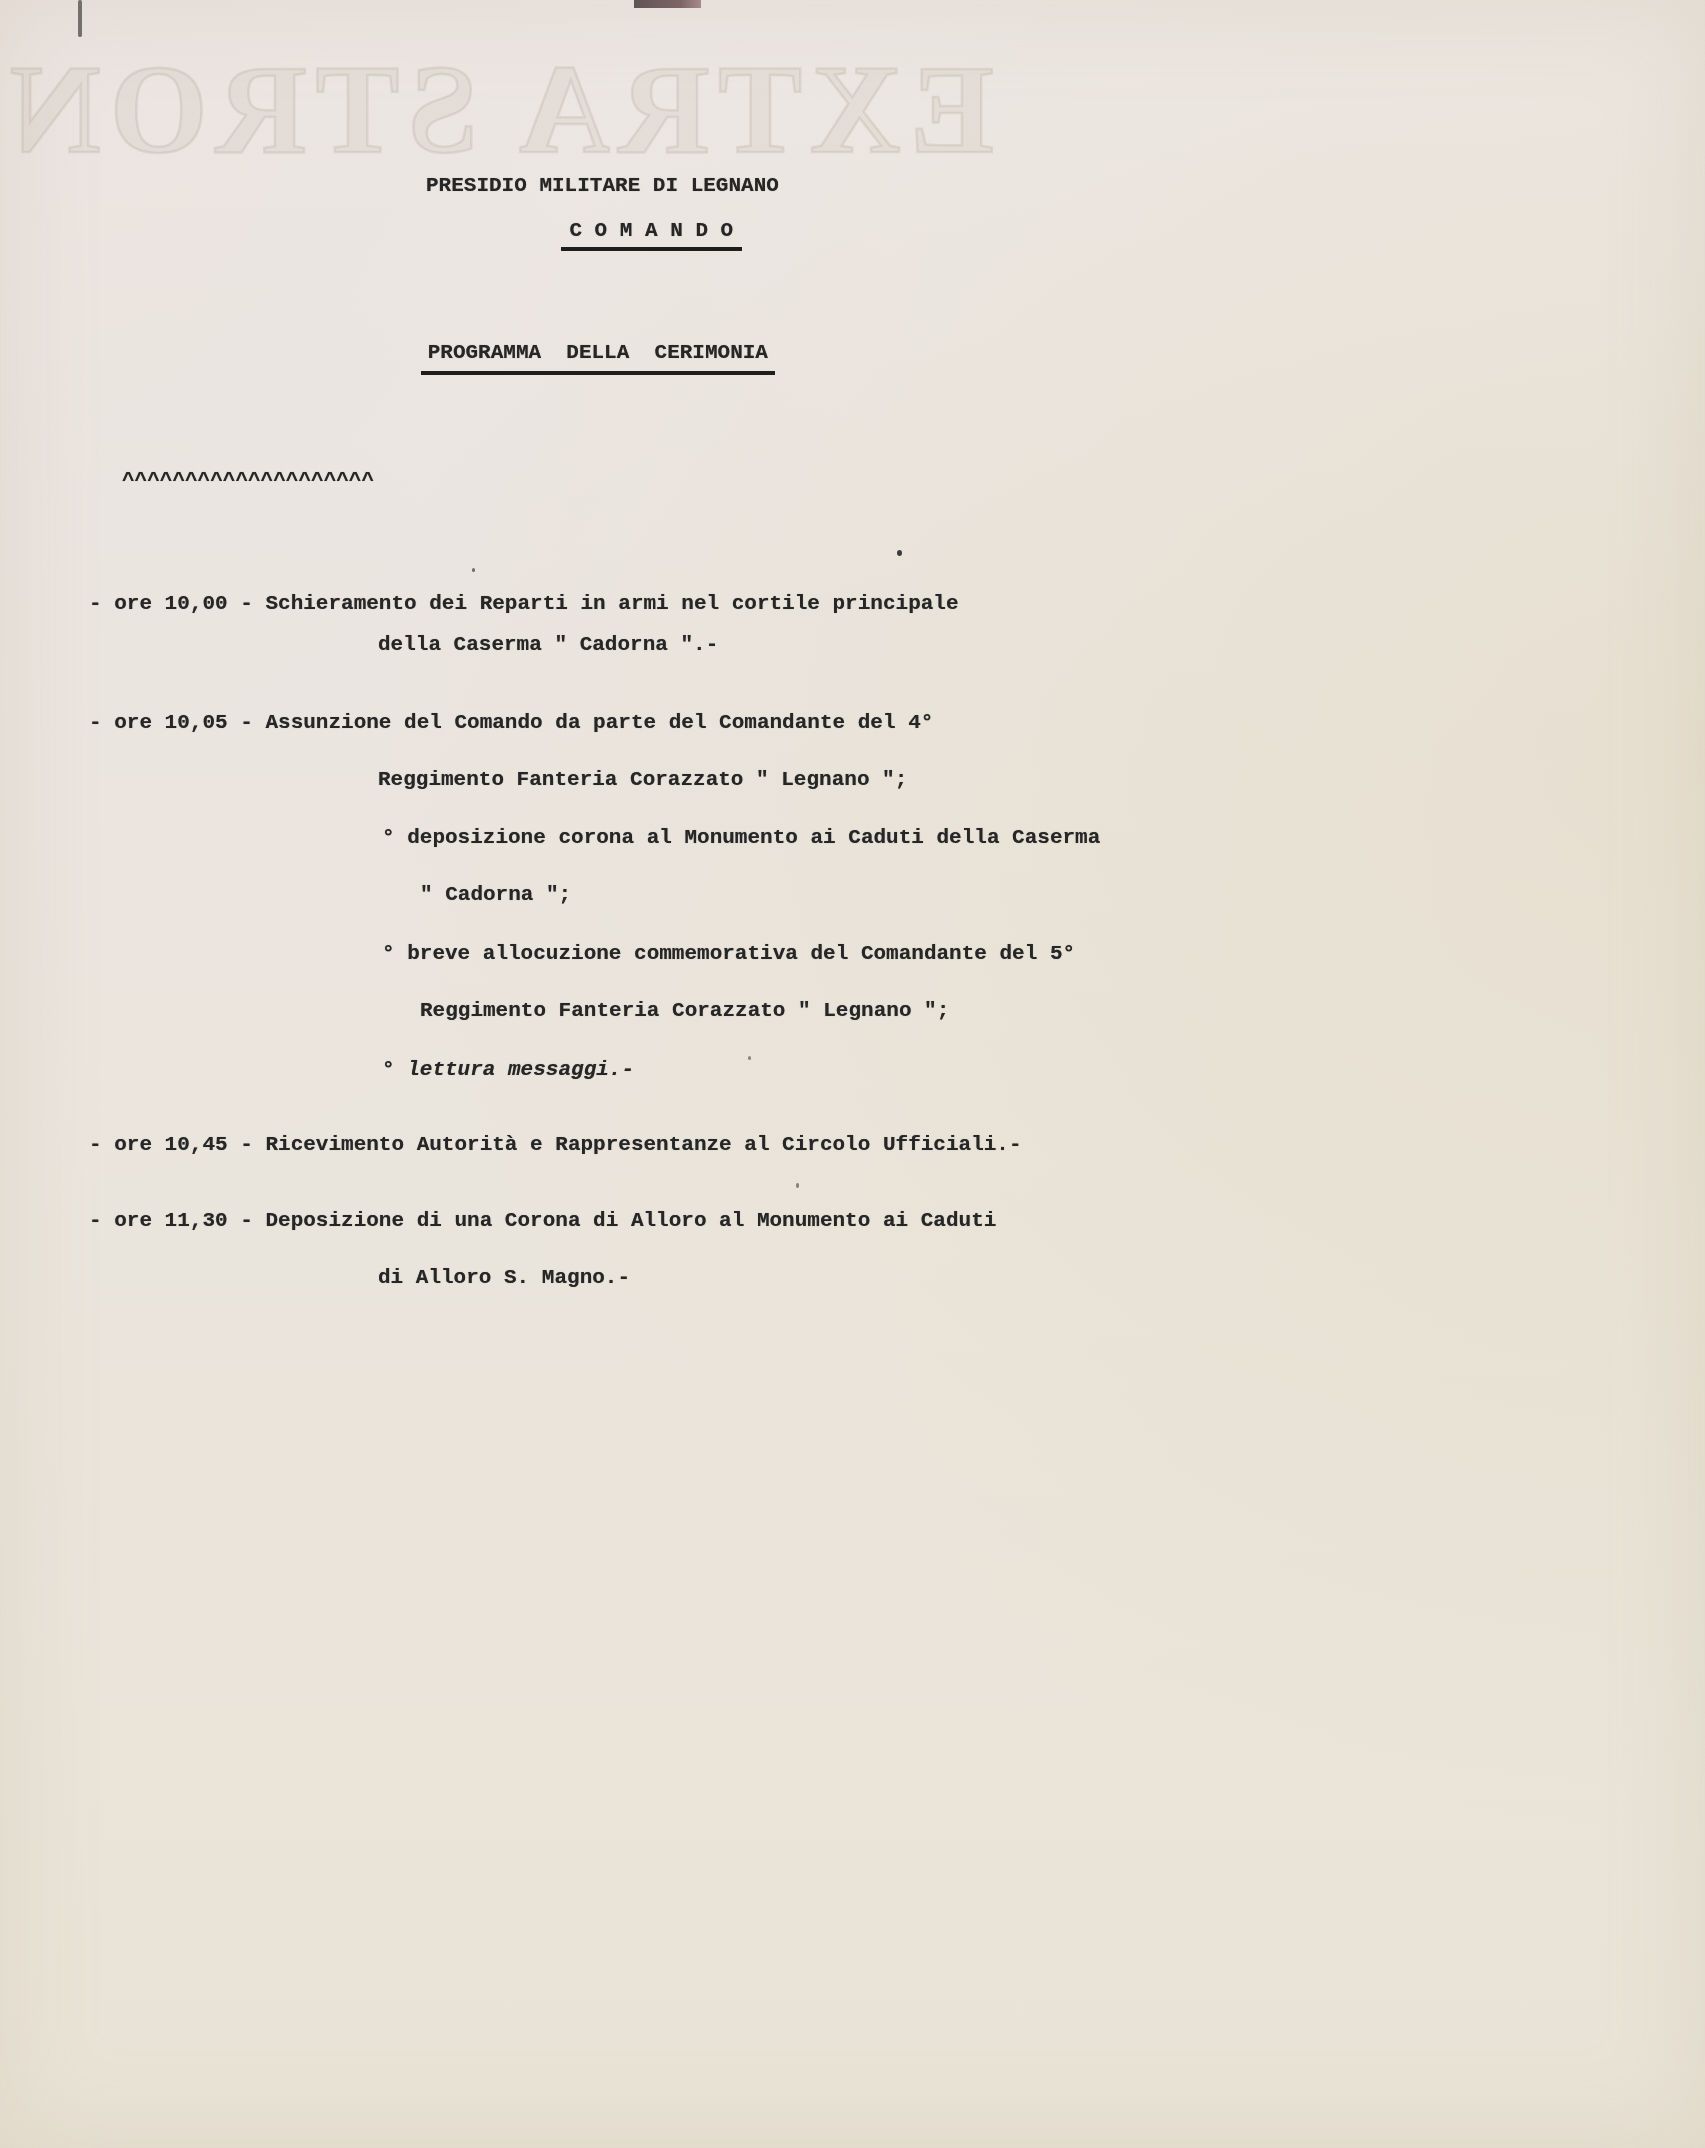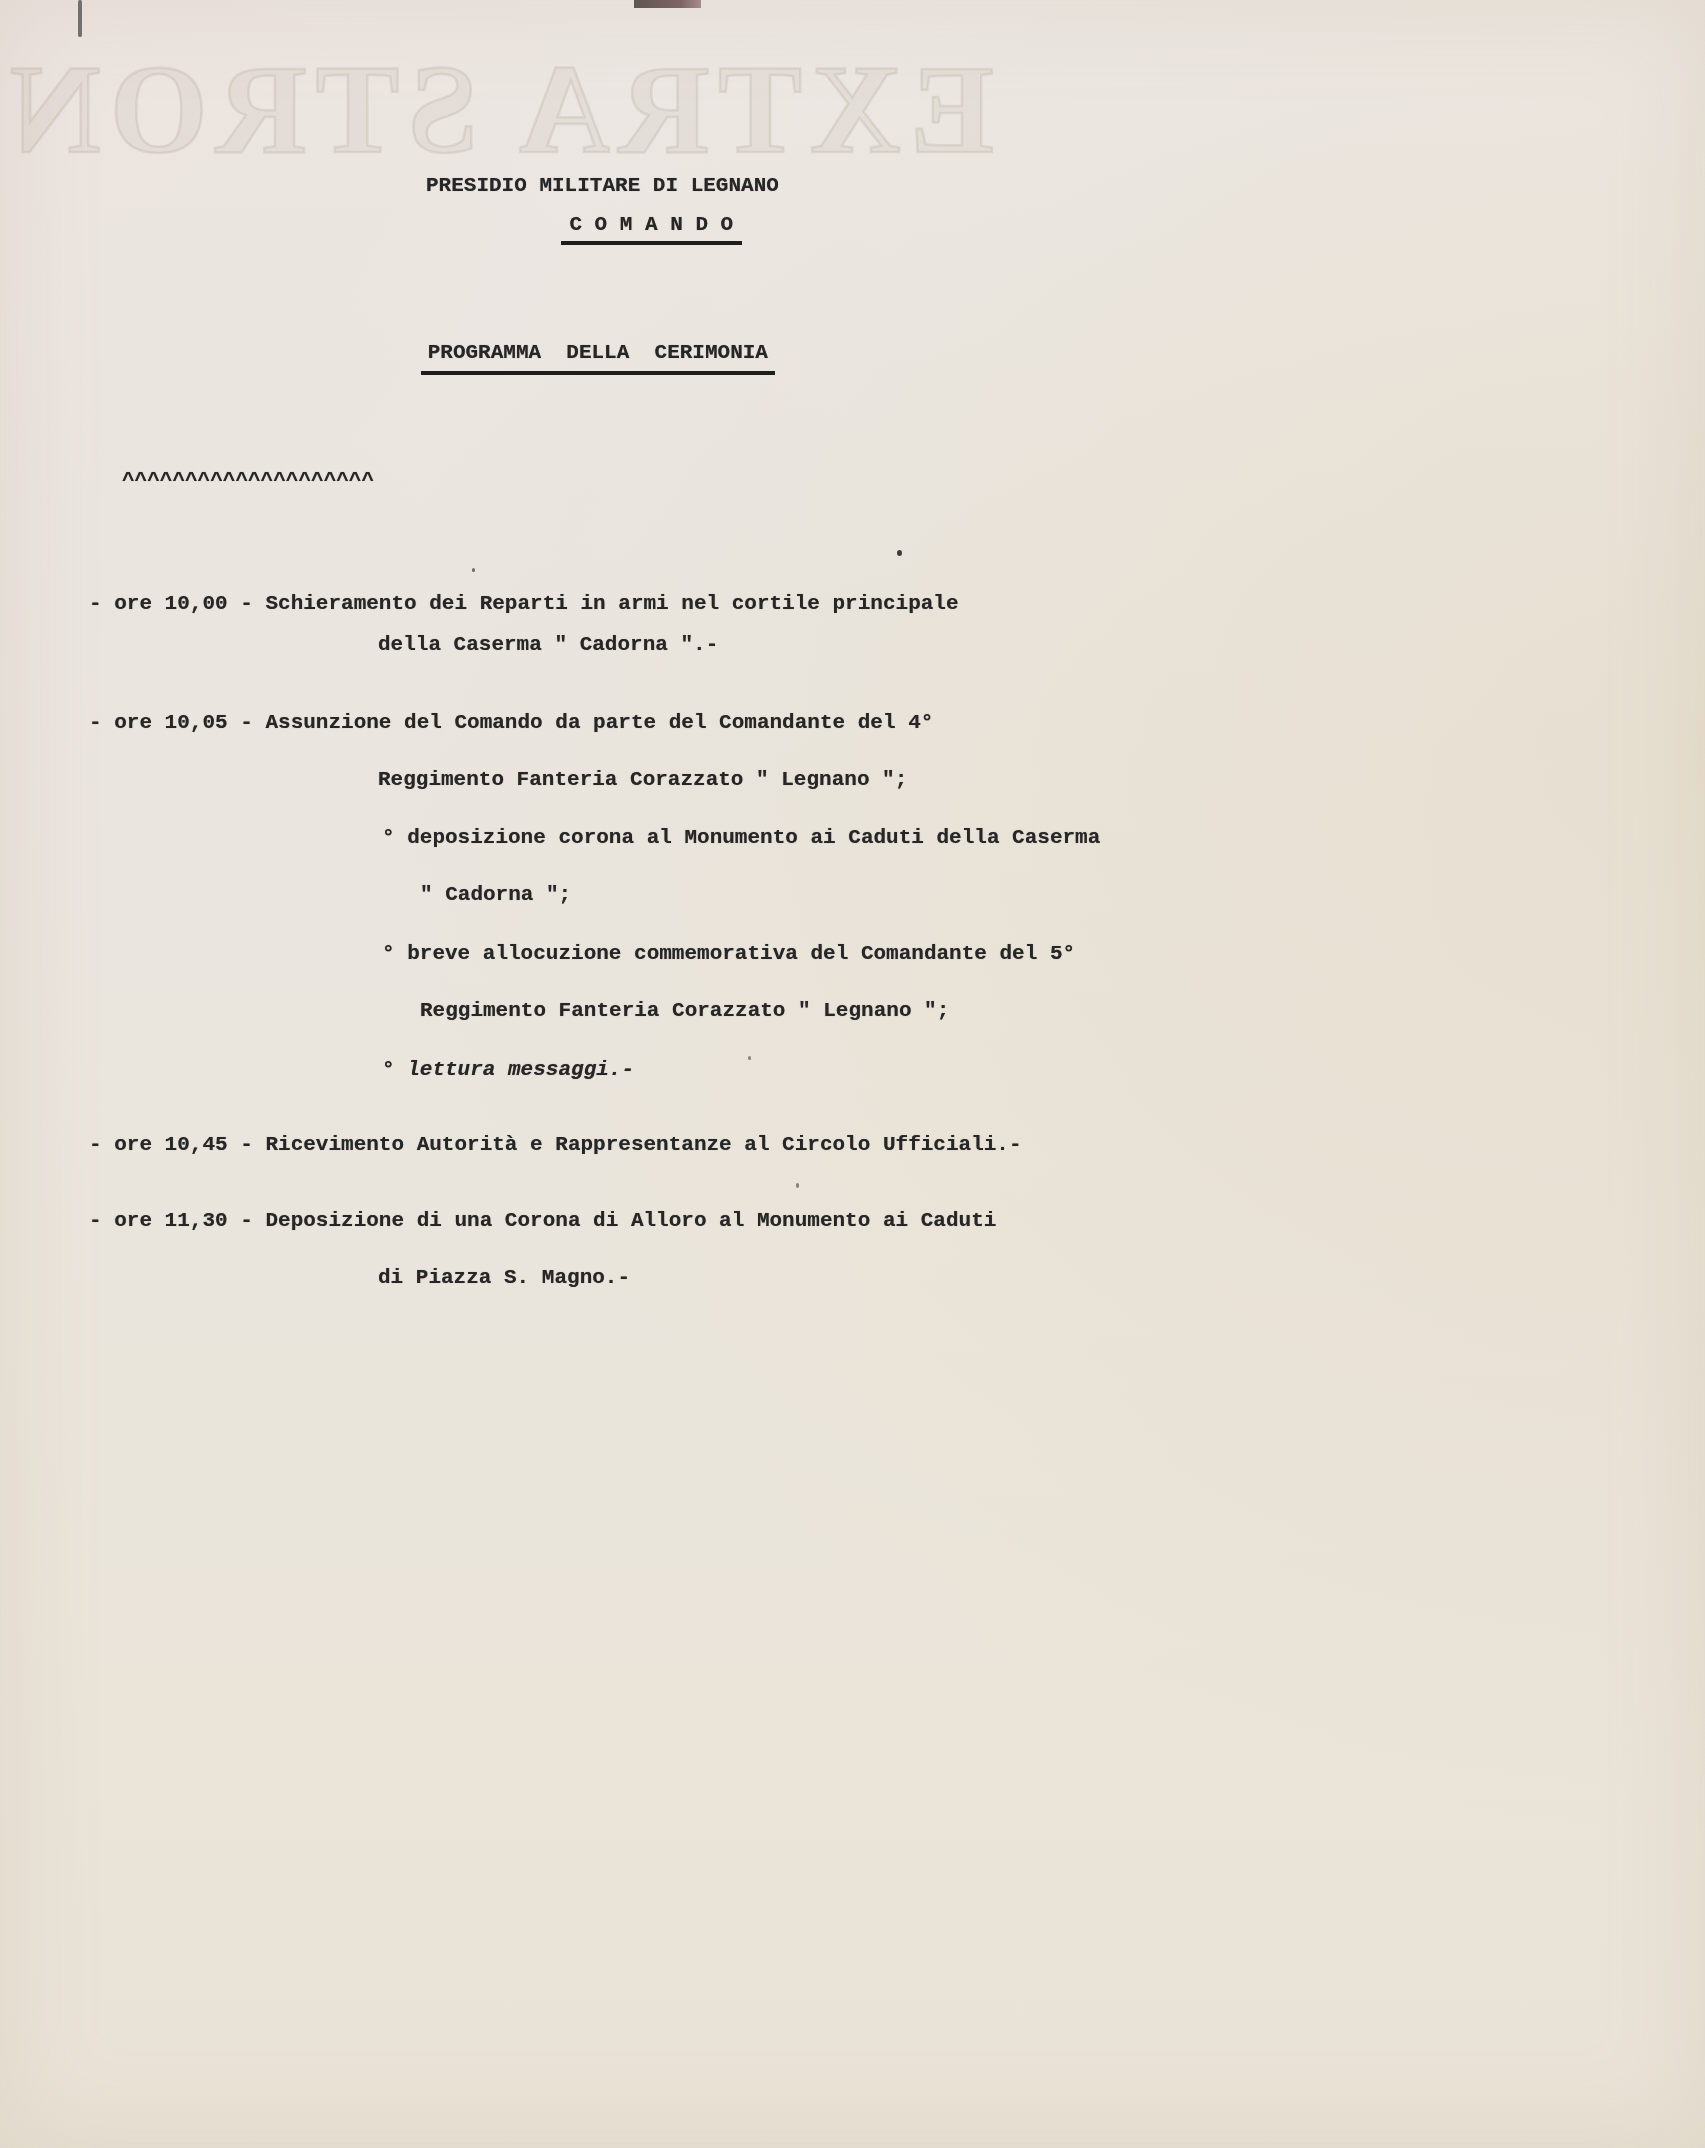--- a/index.html
+++ b/index.html
@@ -37,21 +37,21 @@
     letter-spacing: 8.4px;
     text-align: center;
     white-space: pre;
     color: rgba(158,146,130,0.10);
     -webkit-text-stroke: 2.5px rgba(150,138,122,0.18);
     user-select: none;
   }
   
   .lh1 { left: 426px; top: 175px; }
   .lh2 {
-    left: 561px; top: 212px;
+    left: 561px; top: 218px;
     padding: 1.7px 8.4px 5.9px 8.4px;
     border-bottom: 4.2px solid #1e1e1e;
     font-family: Liberation Mono, monospace;
   }
   .title {
     left: 421px; top: 342px;
     padding: 0 6.7px 7.6px 6.7px;
     border-bottom: 4.2px solid #1e1e1e;
   }
   .sep { left: 122px; top: 470px; letter-spacing: 0; }
@@ -112,16 +112,16 @@
   <div class="t l4">Reggimento Fanteria Corazzato " Legnano ";</div>
   <div class="t l5">° deposizione corona al Monumento ai Caduti della Caserma</div>
   <div class="t l6">" Cadorna ";</div>
   <div class="t l7">° breve allocuzione commemorativa del Comandante del 5°</div>
   <div class="t l8">Reggimento Fanteria Corazzato " Legnano ";</div>
   <div class="t l9">° lettura messaggi.-</div>
 
   <div class="t l10">- ore 10,45 - Ricevimento Autorità e Rappresentanze al Circolo Ufficiali.-</div>
 
   <div class="t l11">- ore 11,30 - Deposizione di una Corona di Alloro al Monumento ai Caduti</div>
-  <div class="t l12">di Piazza S. Magno.-</div>
+  <div class="t l12">di Alloro S. Magno.-</div>
 
 </div>
 
 
 </body></html>

